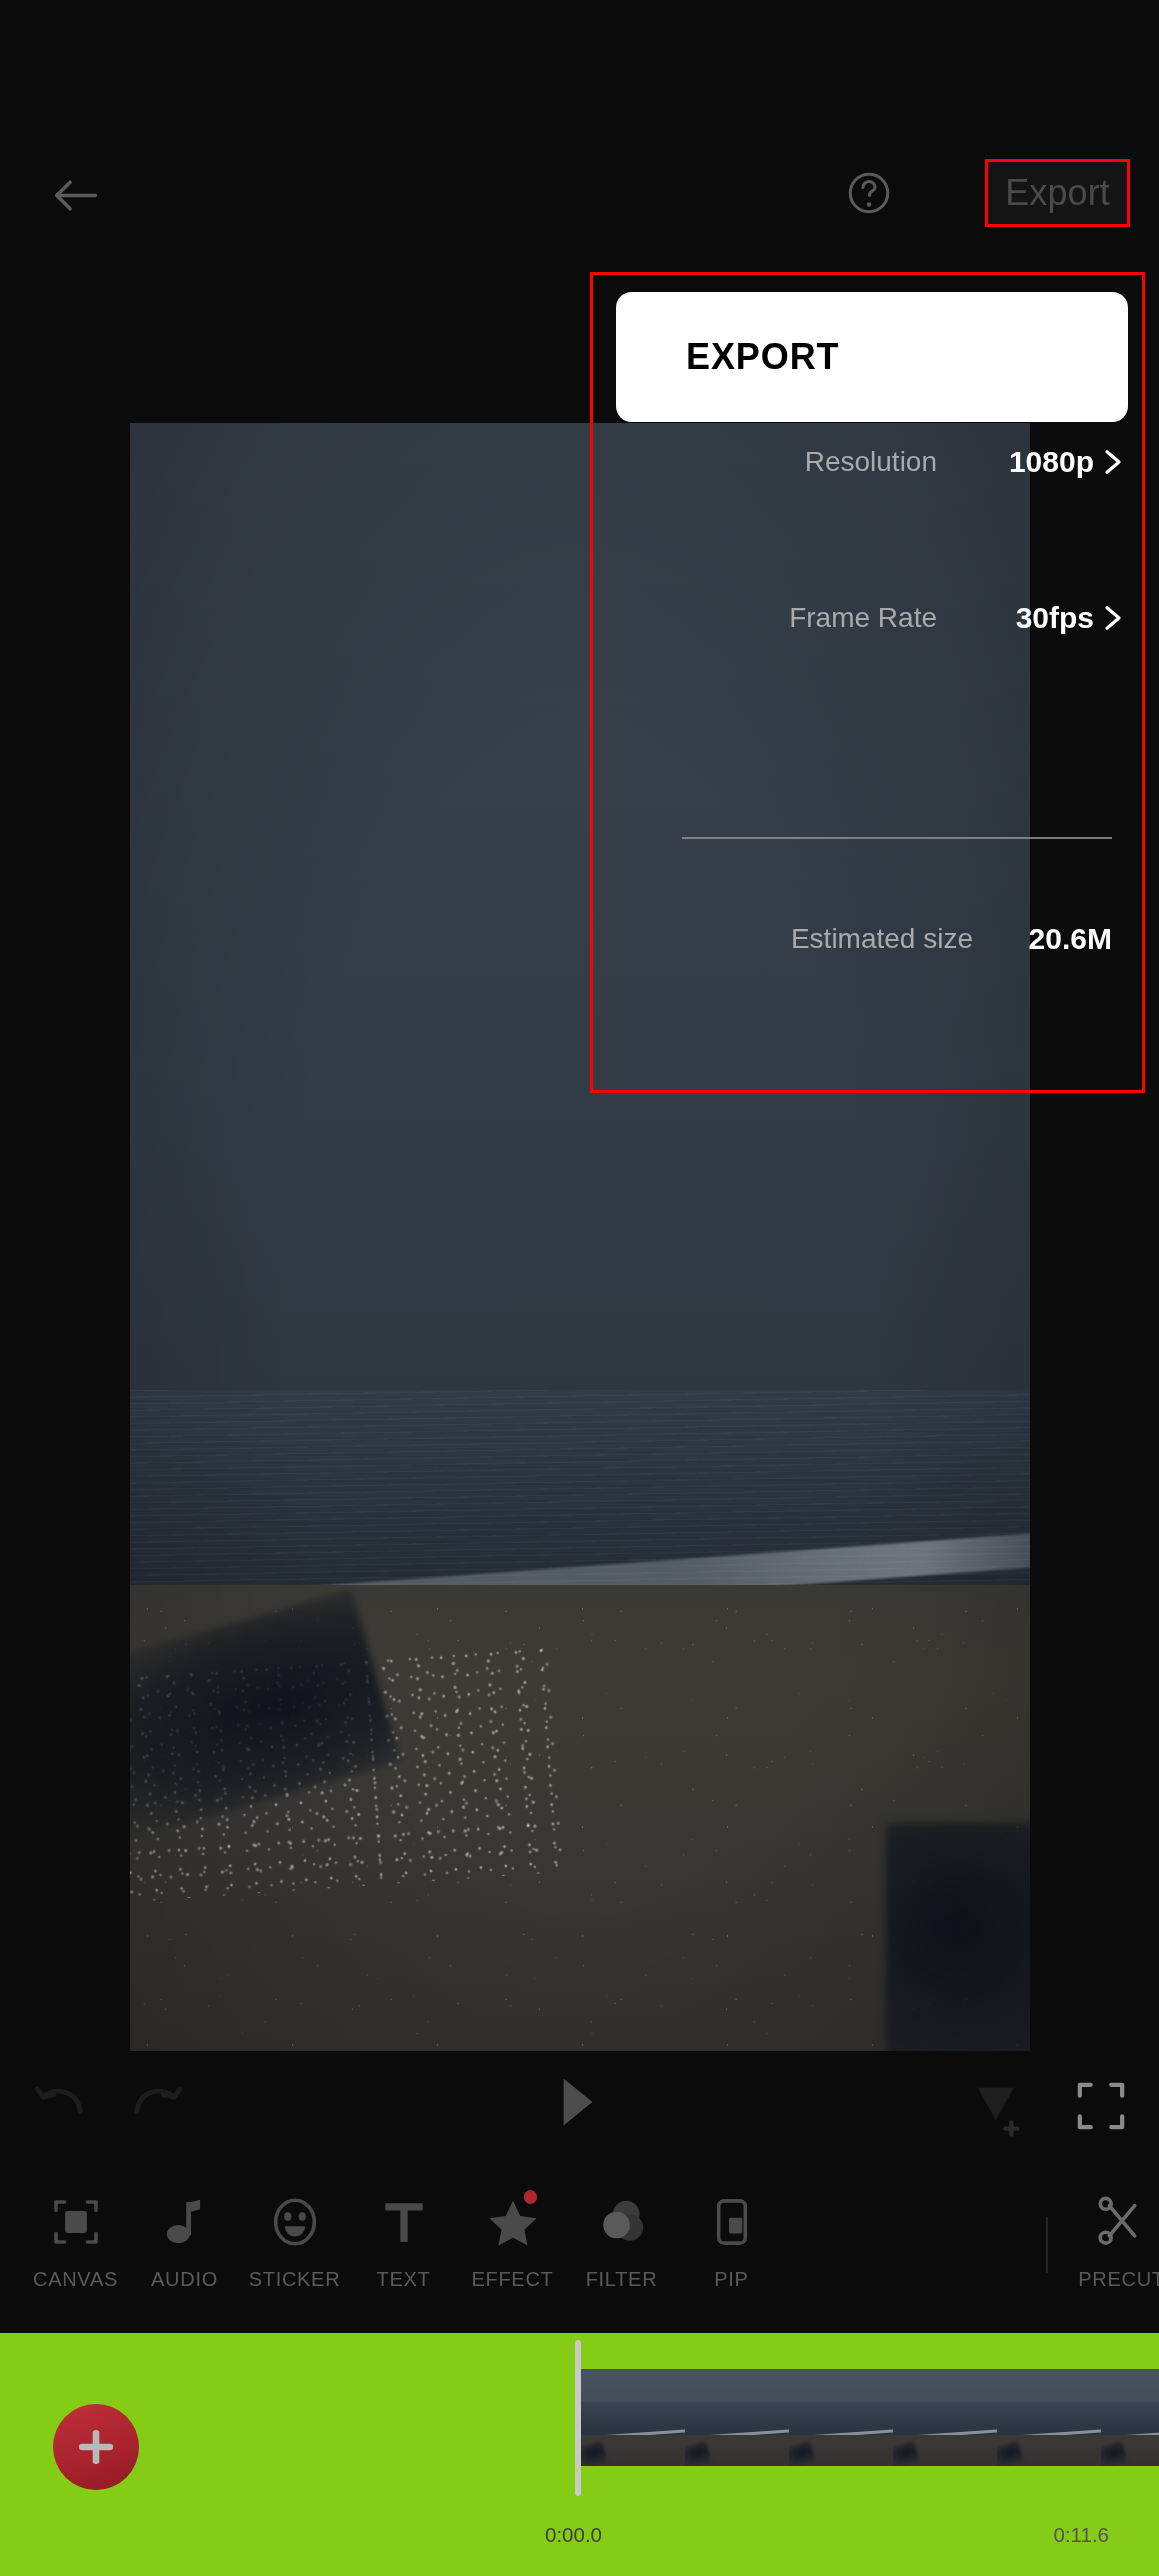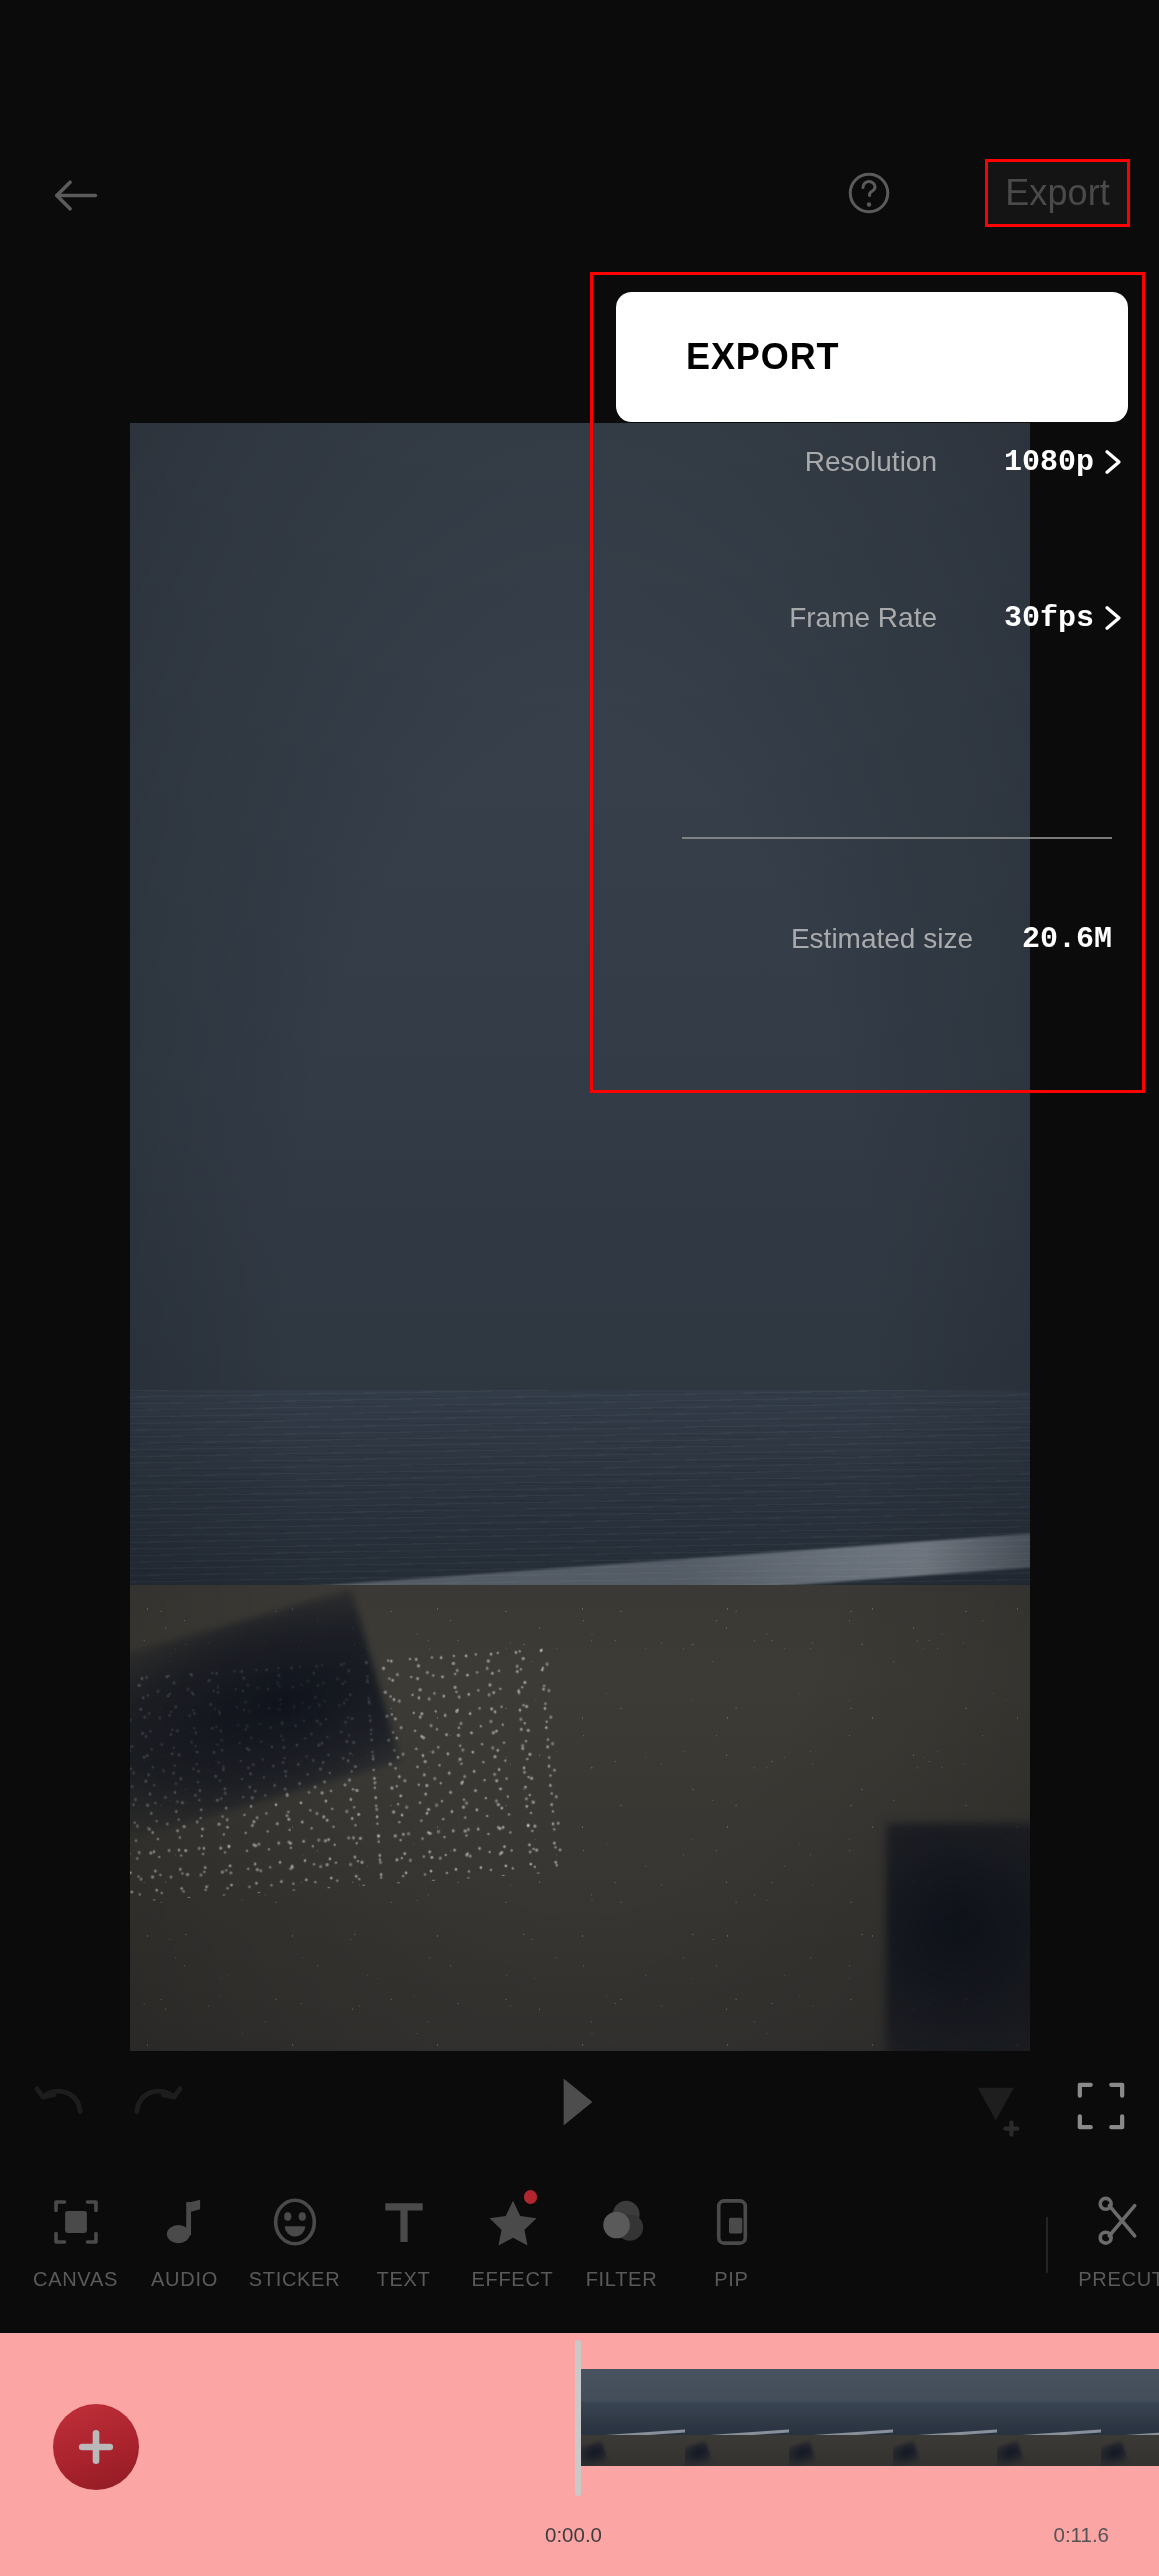--- a/index.html
+++ b/index.html
@@ -218,21 +218,20 @@
     line-height: 1;
   }
   .row-value {
     position: absolute;
     right: 48px;
     color: #ffffff;
     font-size: 30px;
     font-weight: bold;
     white-space: nowrap;
     line-height: 1;
-    font-family: Liberation Mono, monospace;
   }
   .row-chevron {
     position: absolute;
     right: 17px;
     width: 24px; height: 28px;
   }
   .row-r1 { top: 0px; }
   .row-r2 { top: 156px; text-align: right; }
   .row-r3 { top: 309px; }
   .divider {
@@ -298,21 +297,21 @@
     left: 1046px; top: 2217px;
     width: 1.8px; height: 56px;
     background: #242424;
   }
 
   
   .timeline {
     position: absolute;
     left: 0; top: 2333px;
     width: 1159px; height: 243px;
-    background: #fca5a5;
+    background: #84cc16;
   }
   .add-clip-btn {
     position: absolute;
     left: 53px; top: 71px;
     width: 86px; height: 86px;
     border-radius: 50%;
     background: linear-gradient(160deg, #c0303a 0%, #a8222c 60%, #8e1b24 100%);
     display: flex; align-items: center; justify-content: center;
   }
   .track {

